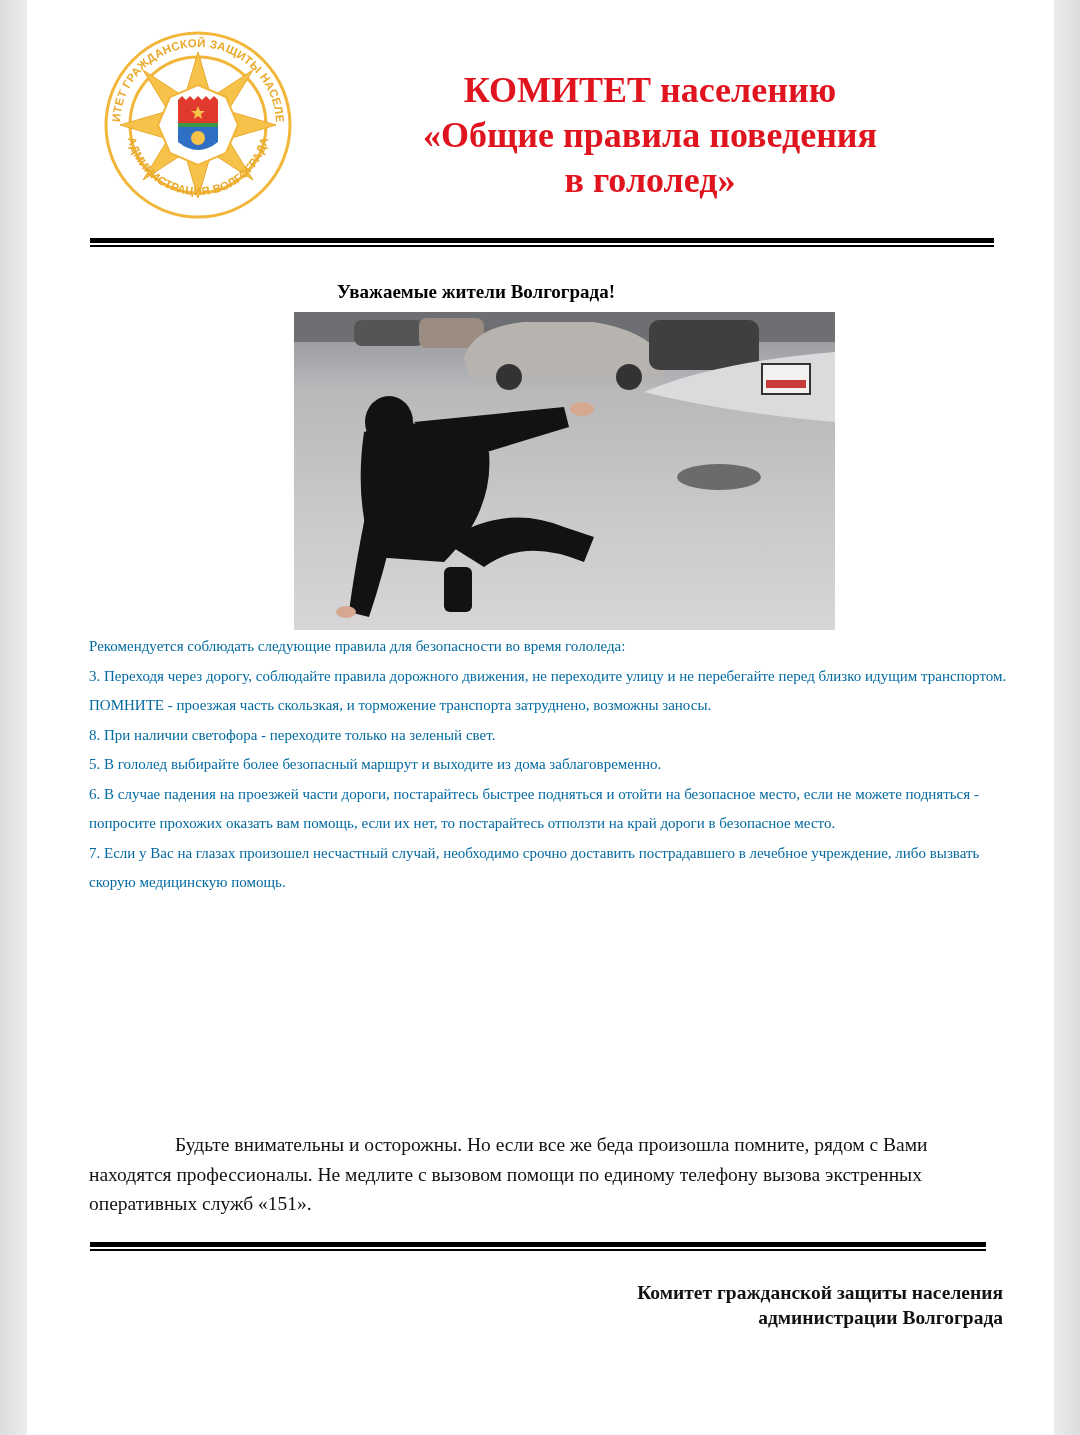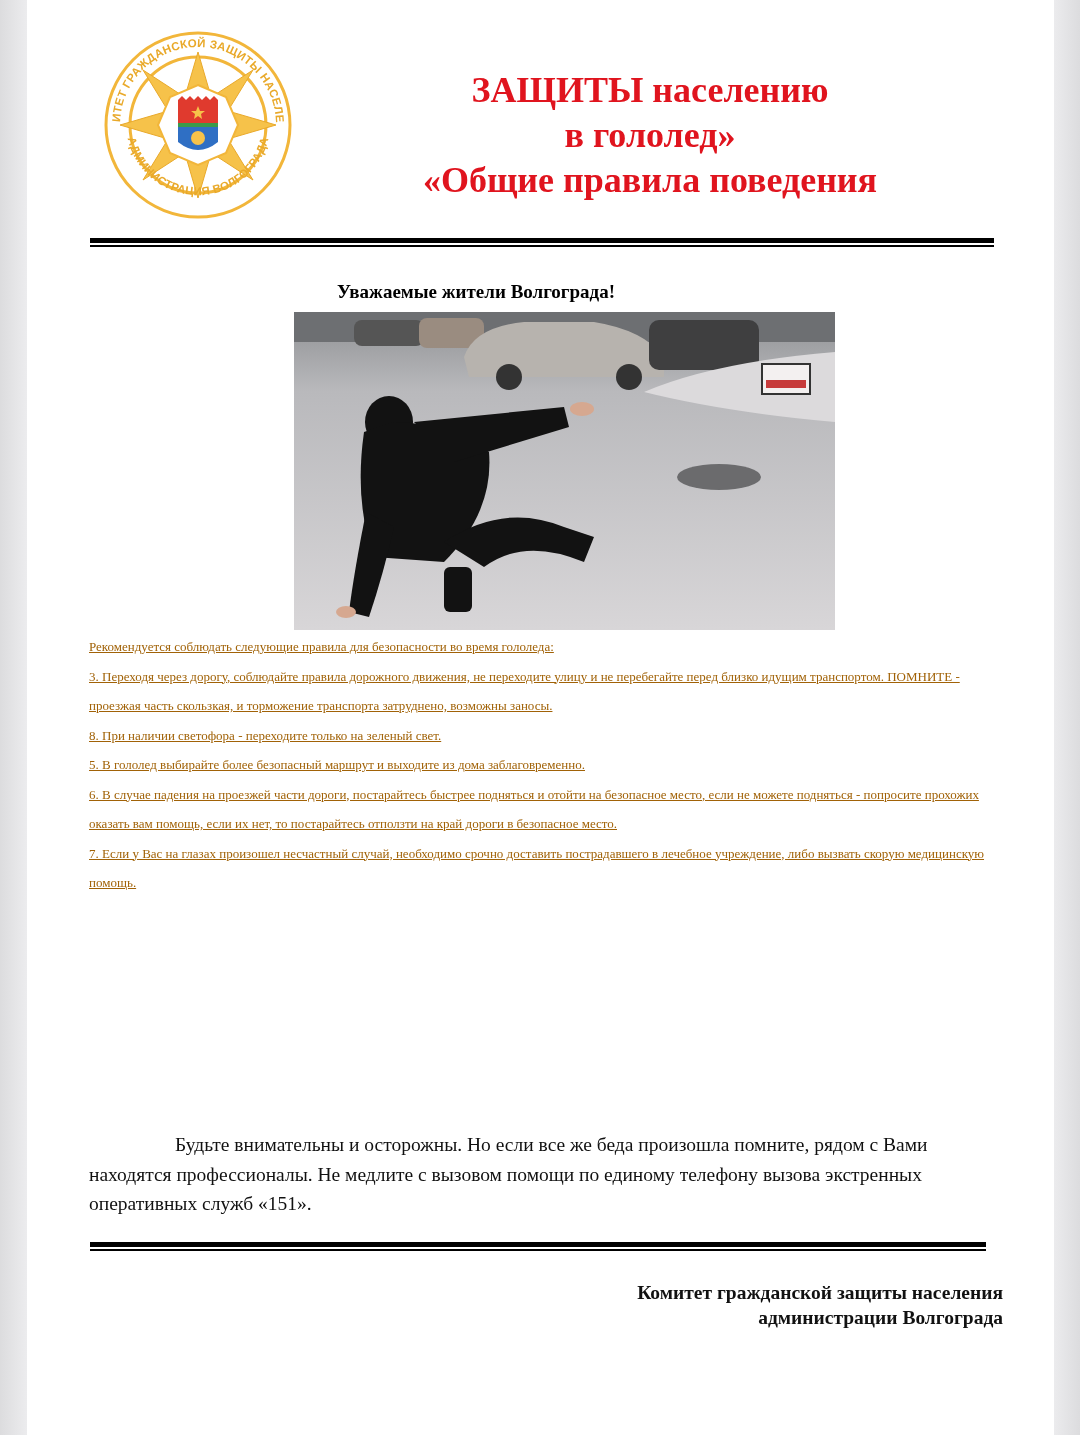--- a/index.html
+++ b/index.html
@@ -28,21 +28,21 @@
   .greeting {
     position: absolute; left: 0; width: 952px; top: 281px;
     text-align: center; font-weight: bold; font-size: 19px;
   }
   .photo {
     position: absolute; left: 294px; top: 312px; width: 541px; height: 318px;
     overflow: hidden;
   }
   .body-text {
     position: absolute; left: 89px; top: 632px; width: 925px;
-    font-size: 13px; line-height: 29.5px; color: #a16207; text-decoration: underline;
+    font-size: 15px; line-height: 29.5px; color: #0369a1;
   }
   .body-text p { margin: 0; }
   .closing {
     position: absolute; left: 89px; top: 1130px; width: 925px;
     font-size: 19.5px; line-height: 29.5px; color: #111;
   }
   .closing p { margin: 0; text-indent: 86px; }
   .signature {
     position: absolute; right: 77px; top: 1280px; text-align: right;
     font-weight: bold; font-size: 19.5px; line-height: 25px; color: #111;
@@ -85,23 +85,23 @@
     <text font-family="Liberation Sans, sans-serif" font-size="11.5" font-weight="bold" fill="#e9a92a" letter-spacing="0.3">
       <textPath href="#ringTop" startOffset="50%" text-anchor="middle">КОМИТЕТ ГРАЖДАНСКОЙ ЗАЩИТЫ НАСЕЛЕНИЯ</textPath>
     </text>
     <text font-family="Liberation Sans, sans-serif" font-size="11.5" font-weight="bold" fill="#e9a92a" letter-spacing="0.3">
       <textPath href="#ringBot" startOffset="50%" text-anchor="middle">АДМИНИСТРАЦИЯ ВОЛГОГРАДА</textPath>
     </text>
   </svg>
 </div>
 
 <div class="title">
-  <div>ЗАЩИТЫ населению</div>
+  <div>КОМИТЕТ населению</div>
+  <div>«Общие правила поведения</div>
   <div>в гололед»</div>
-  <div>«Общие правила поведения</div>
 </div>
 
 <div class="sep" style="top:238px;">
   <div class="thick"></div>
     <div class="gap"></div>
     <div class="thin"></div>
 </div>
 
 <div class="greeting">Уважаемые жители Волгограда!</div>
 

